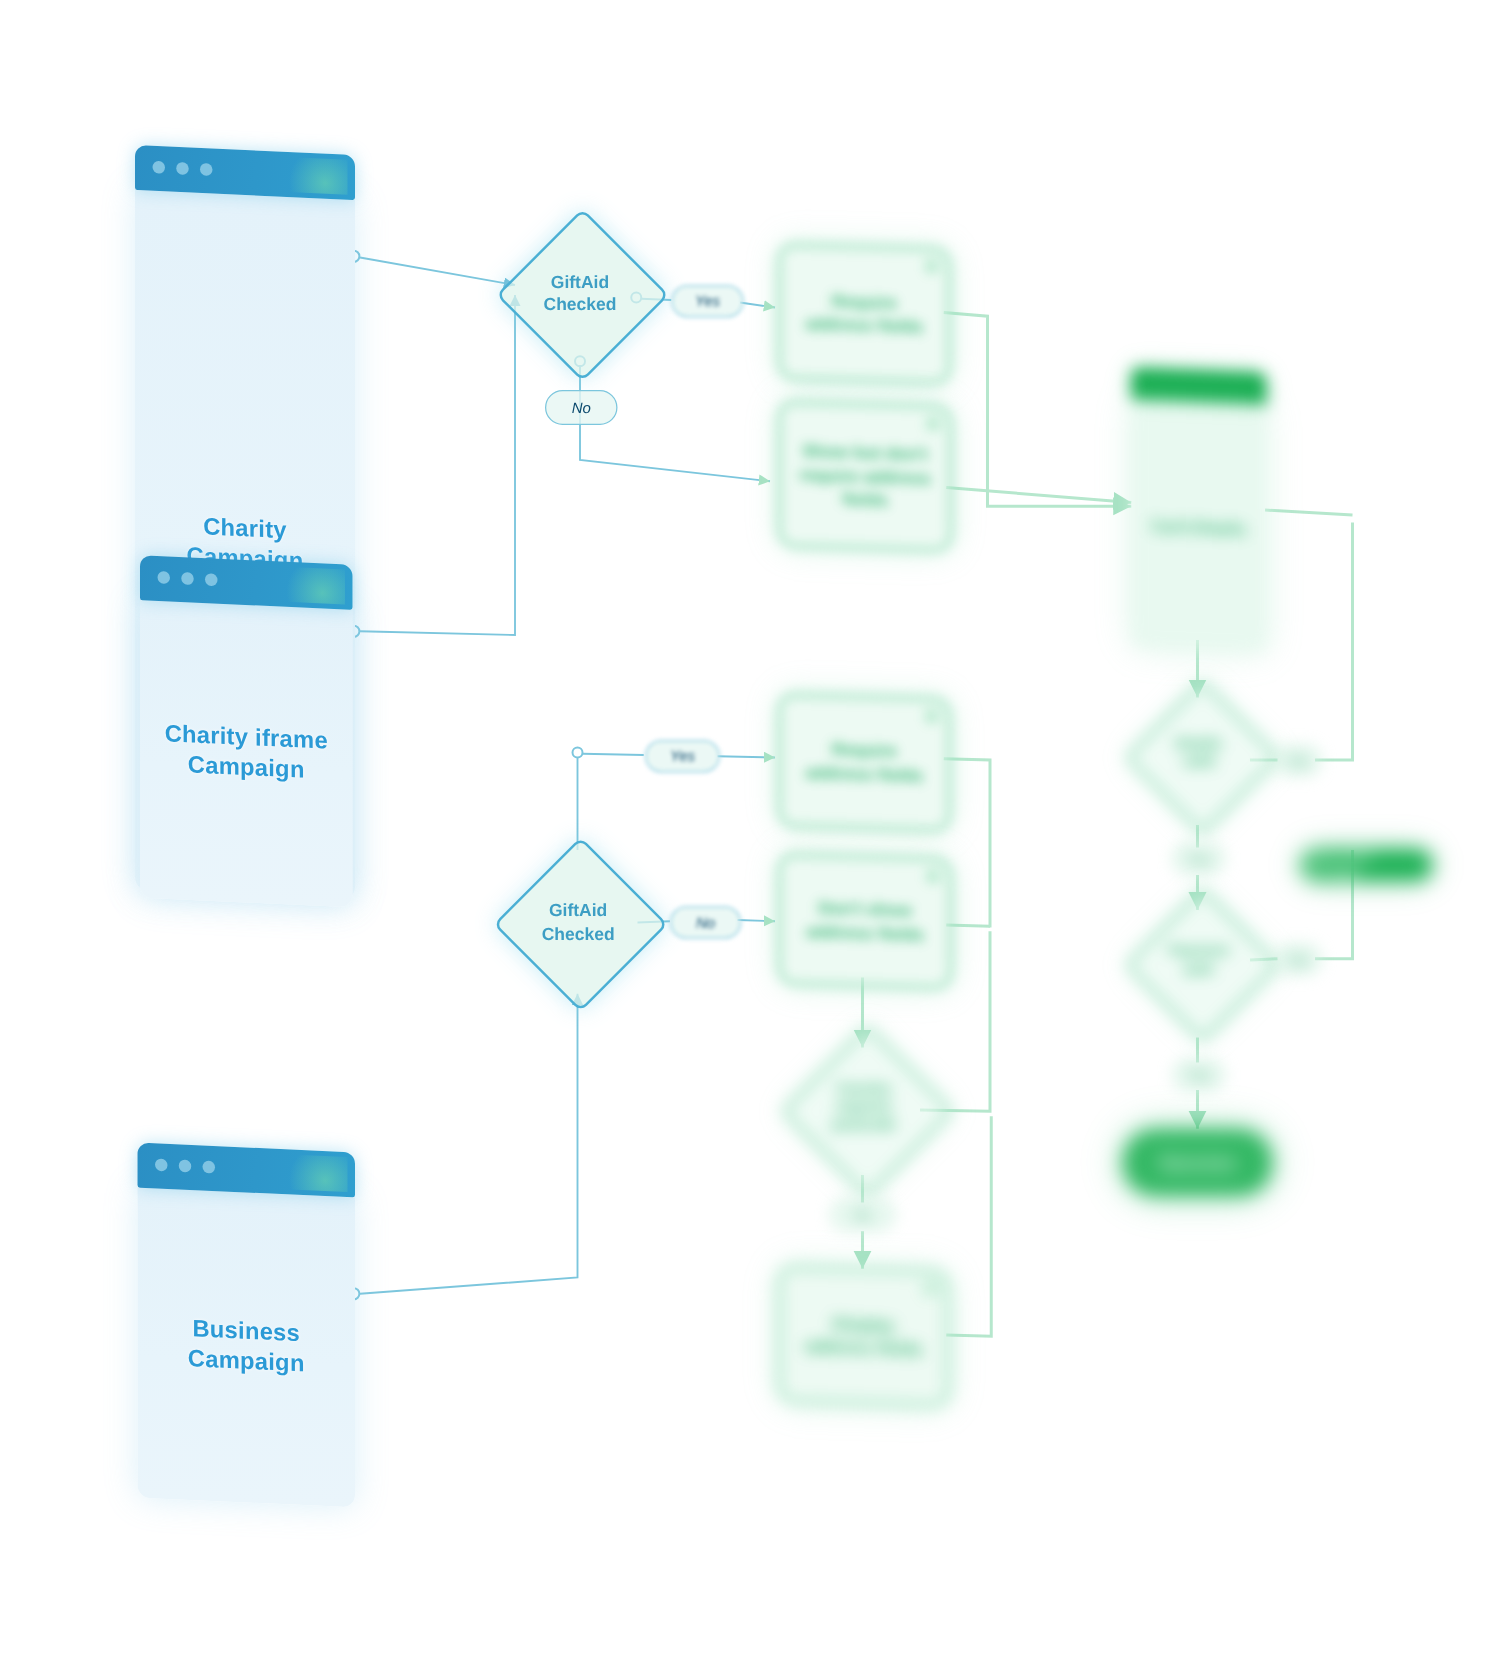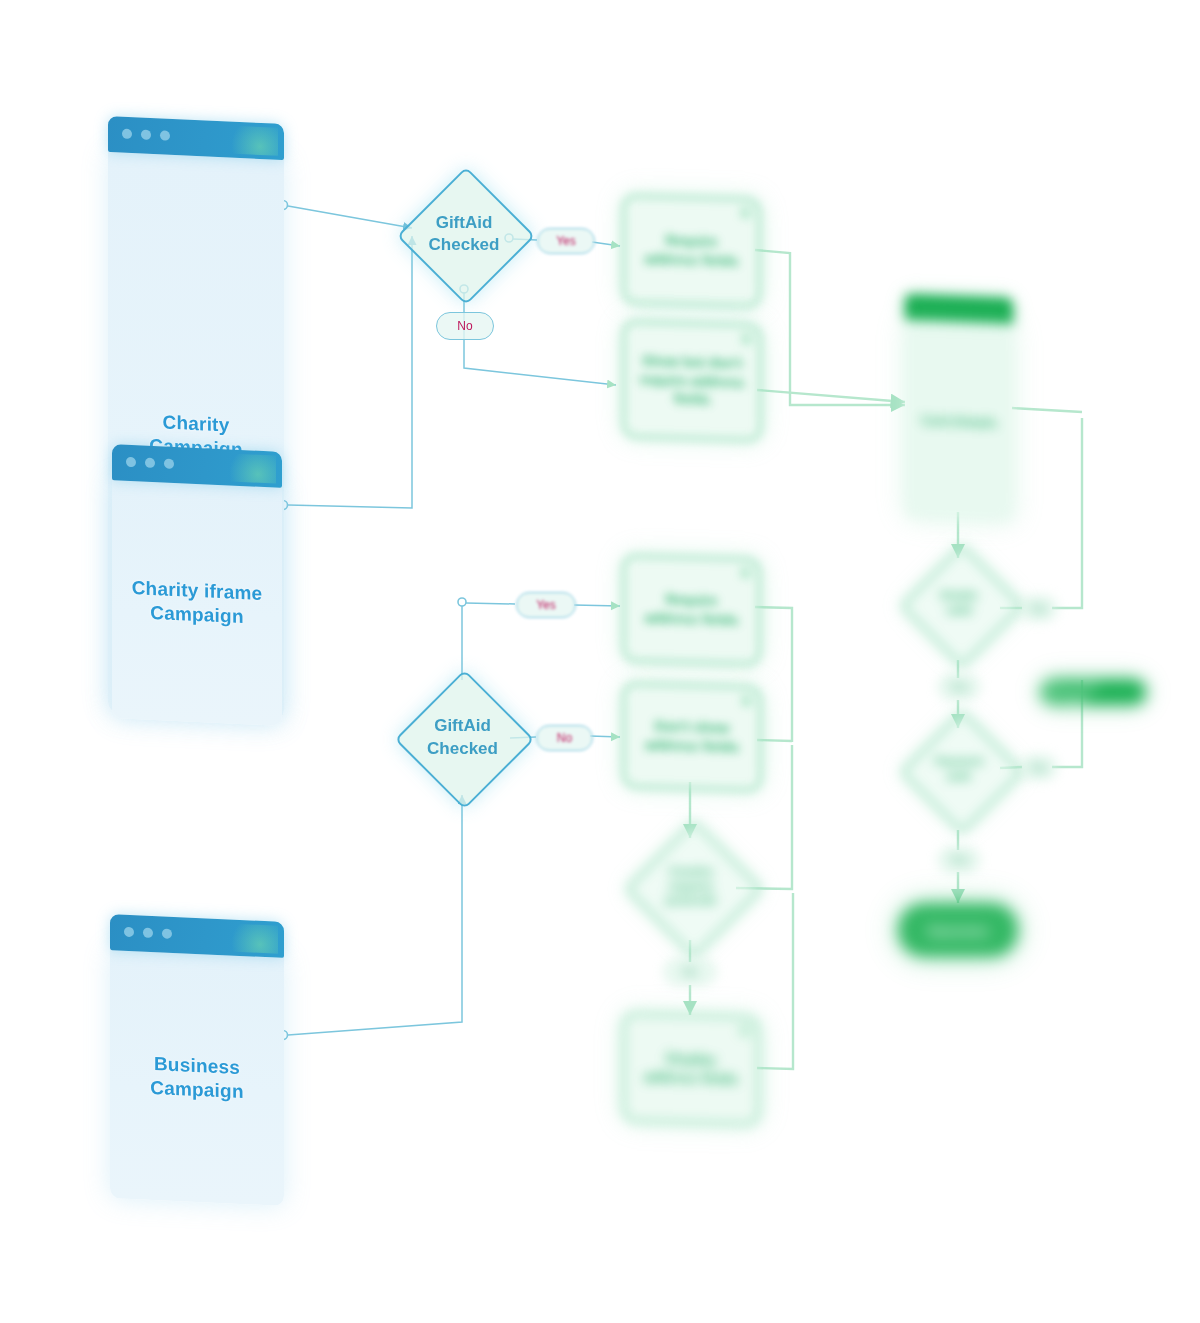--- a/index.html
+++ b/index.html
@@ -27,27 +27,27 @@
               text-align:center;letter-spacing:.2px;text-shadow:0 0 3px rgba(255,255,255,.9);}
 
   
   .dia{position:absolute;display:flex;align-items:center;justify-content:center;}
   .dia .shape{position:absolute;left:0;top:0;width:100%;height:100%;
               background:rgba(222,244,236,.72);
               border:2.5px solid #4aafd4;
               transform:rotate(45deg);
               border-radius:7px;
               box-shadow:0 0 18px rgba(130,215,235,.45);}
-  .dia .txt{position:relative;color:#3d9ec4;font-weight:bold;font-size:17px;
+  .dia .txt{position:relative;color:#3d9ec4;font-weight:bold;font-size:14px;
             line-height:1.3;text-align:center;z-index:2;}
 
   
   .pill{position:absolute;display:flex;align-items:center;justify-content:center;
         border-radius:999px;font-size:12px;}
-  .pill.blue{background:rgba(230,246,243,.8);border:1.6px solid #7cc6dd;color:#be185d;}
+  .pill.blue{background:rgba(230,246,243,.8);border:1.6px solid #7cc6dd;color:#0c4a6e;font-style:italic;}
   .pill.green{background:rgba(226,247,236,.75);border:1.6px solid #9ddcbb;color:#5cb98c;}
 
   
   .gbox{position:absolute;transform:skewY(1.6deg);
         background:rgba(226,247,236,.62);
         border:3px solid #8ddcb4;border-radius:14px;
         display:flex;align-items:center;justify-content:center;
         box-shadow:0 0 22px rgba(150,225,185,.35);}
   .gbox .t{color:#3db87a;font-weight:bold;font-size:14px;line-height:1.35;text-align:center;}
   .gbox .fold{position:absolute;right:7px;top:7px;width:11px;height:11px;

